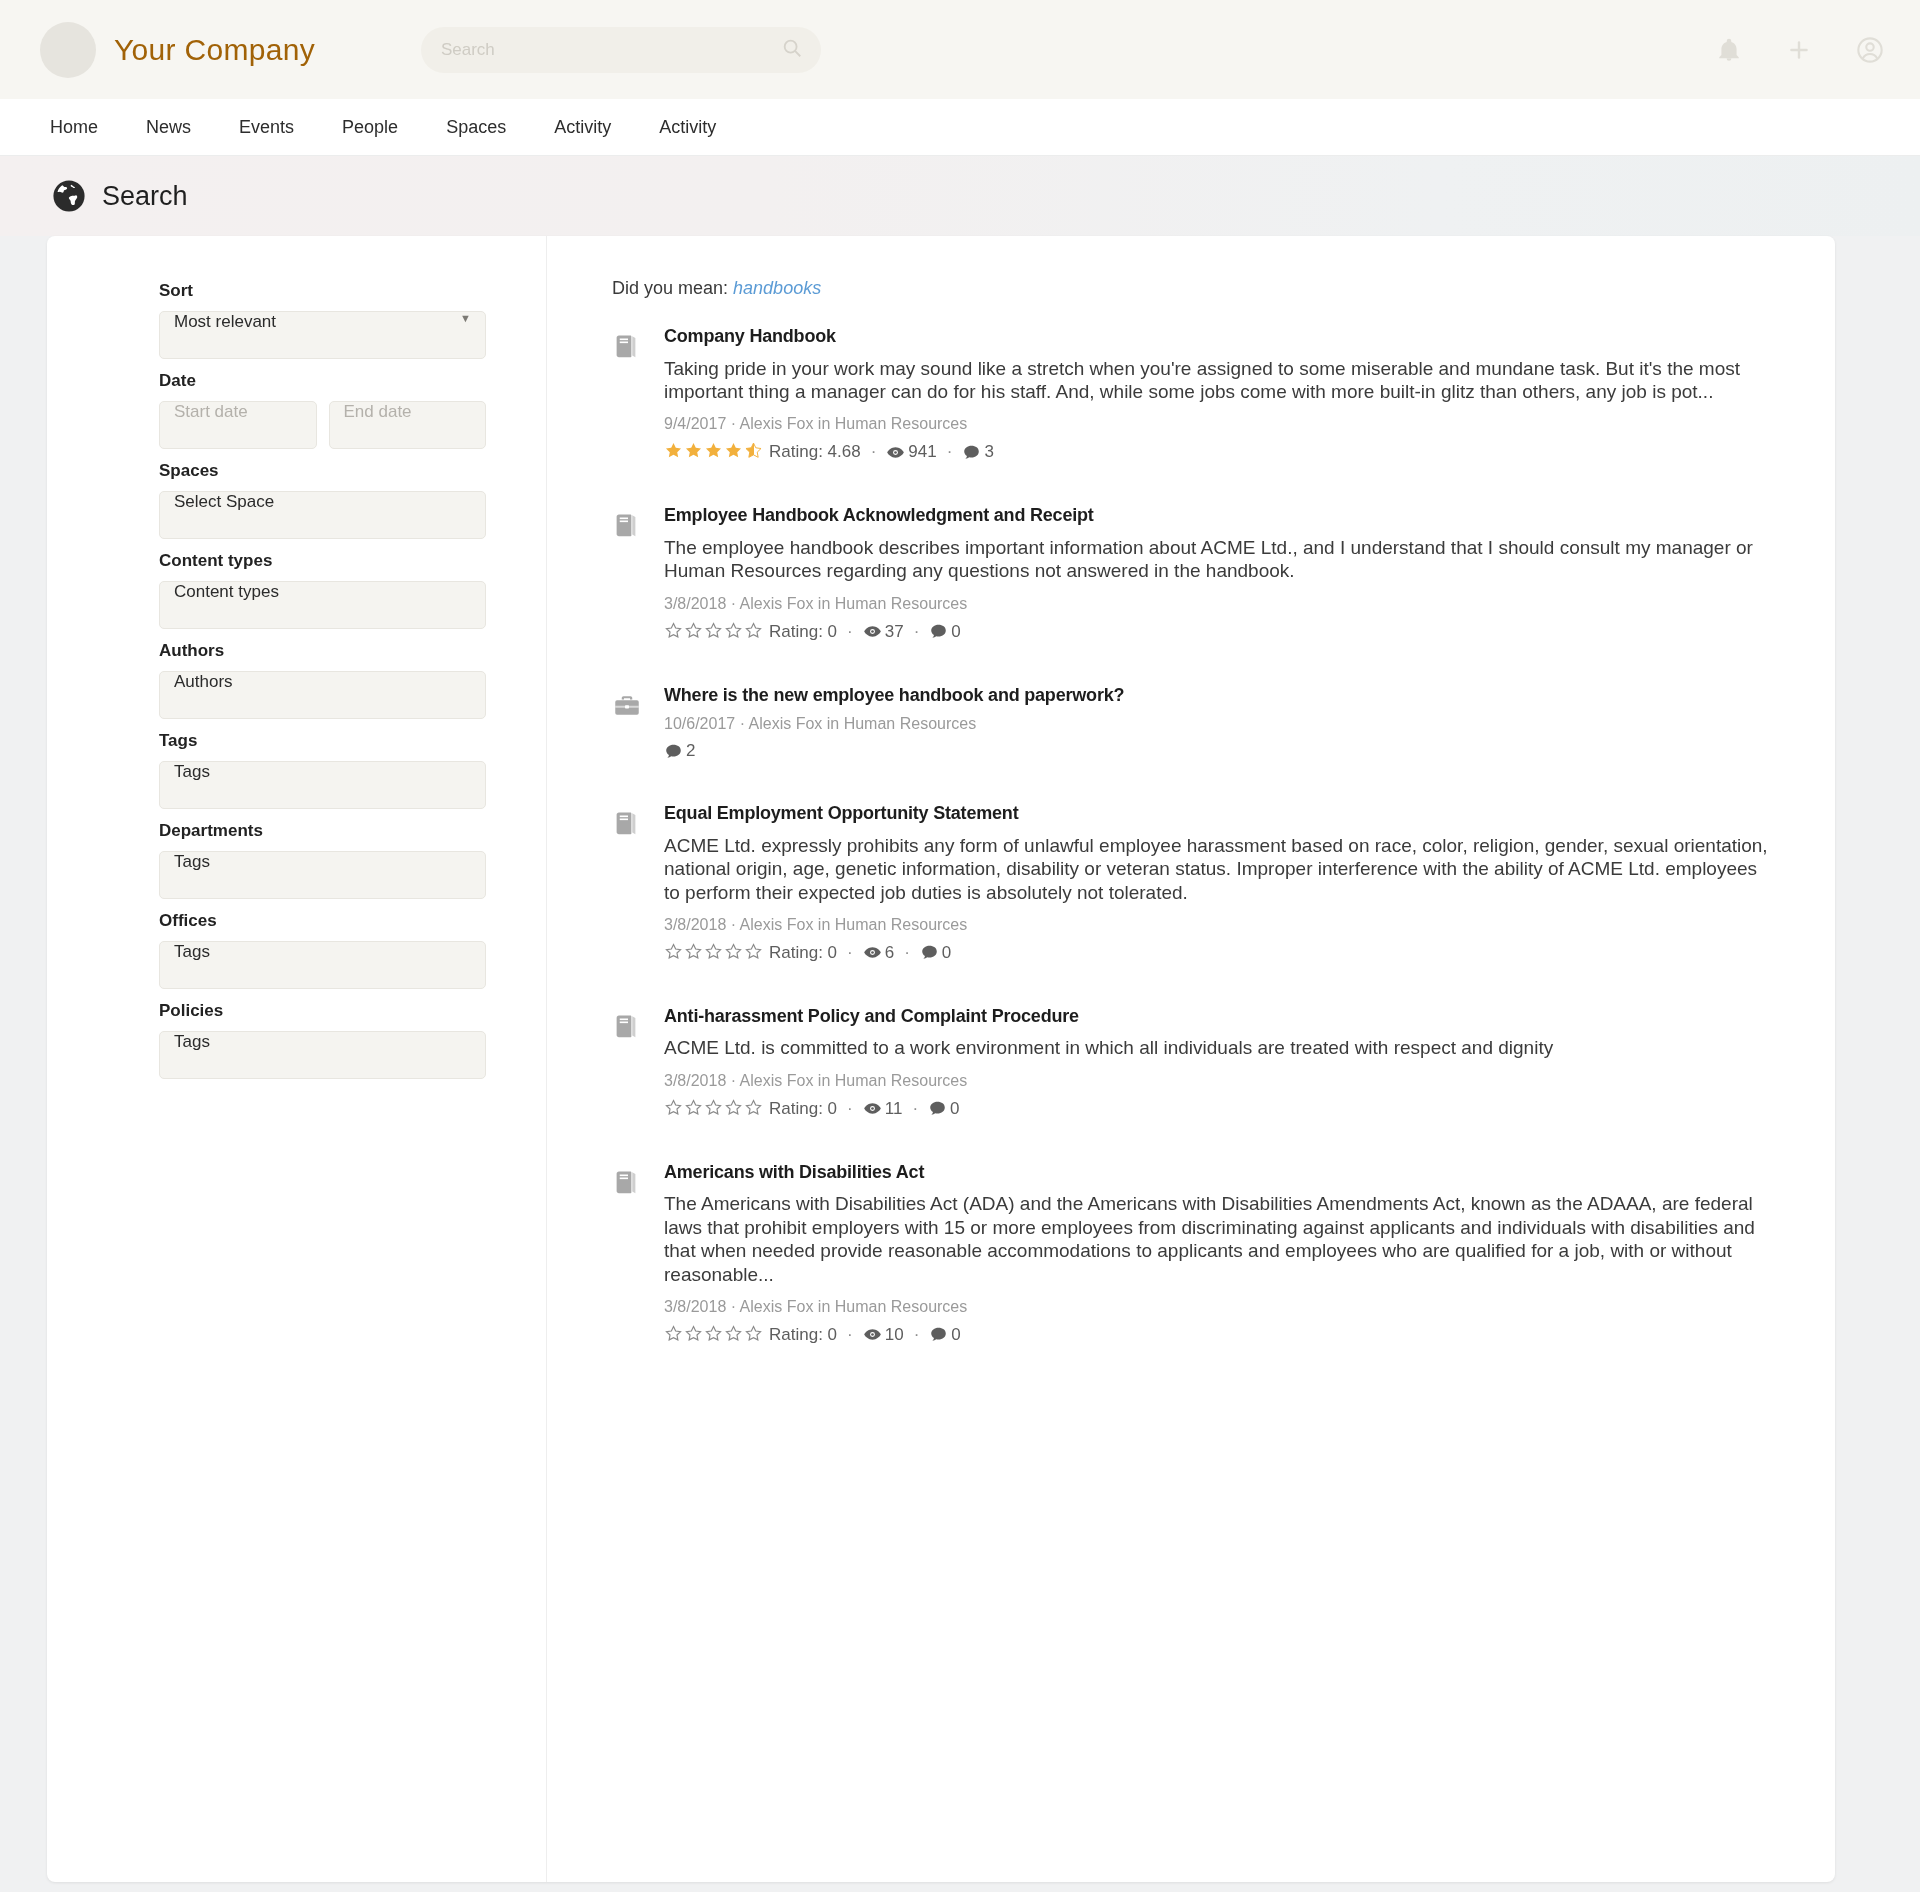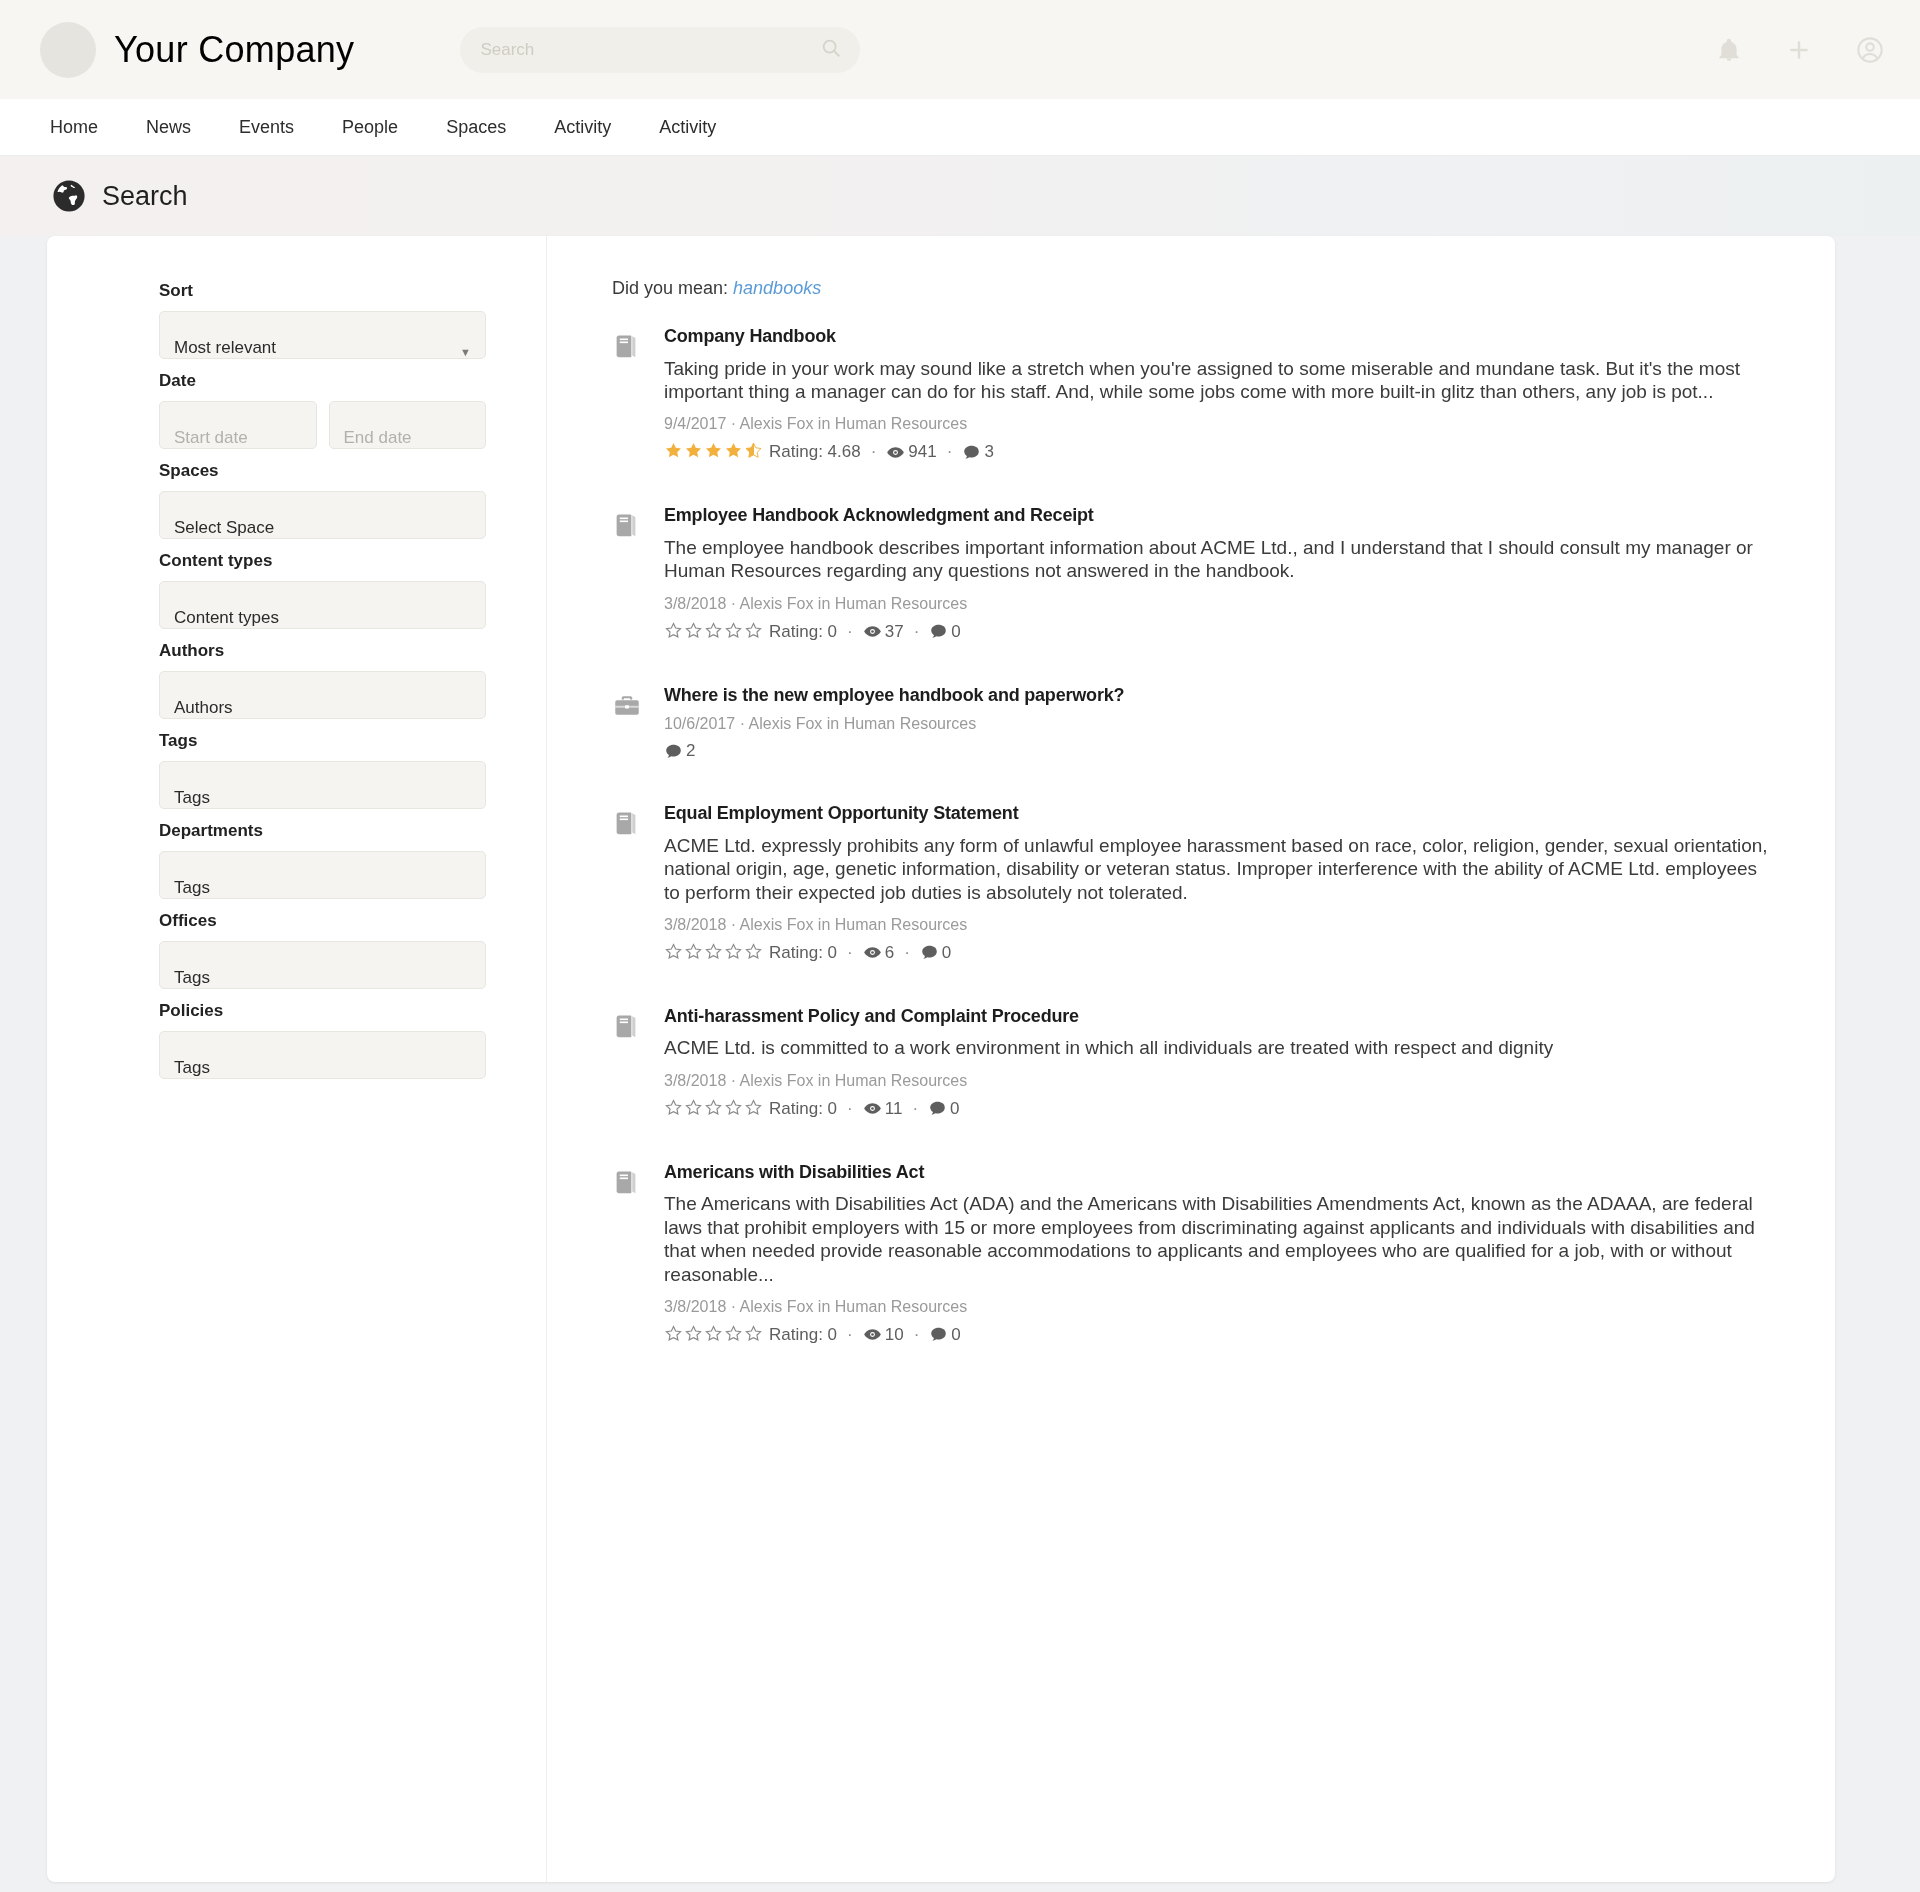--- a/index.html
+++ b/index.html
@@ -20,22 +20,22 @@
     display: flex;
     align-items: center;
     padding: 0 36px 0 40px;
   }
   .brand { display: flex; align-items: center; gap: 18px; }
   .brand-logo {
     width: 56px; height: 56px; border-radius: 50%;
     background: #e6e4de;
   }
   .brand-name {
-    font-size: 36px;
-    color: #000000;
+    font-size: 30px;
+    color: #a16207;
     letter-spacing: .3px;
     font-family: "Liberation Sans", sans-serif;
   }
   .search-wrap {
     margin-left: 106px;
     width: 400px; height: 46px;
     background: #f1efe9;
     border-radius: 23px;
     display: flex; align-items: center;
     padding: 0 18px;
@@ -104,21 +104,21 @@
   .filter-label {
     font-size: 17px; font-weight: bold; color: #222;
     margin-bottom: 10px;
   }
   .filter + .filter { margin-top: 12px; }
   .fld {
     height: 48px;
     background: #f5f4f0;
     border: 1px solid #e8e6e0;
     border-radius: 5px;
-    display: flex; align-items: flex-end;
+    display: flex; align-items: flex-start;
     padding: 0 14px;
     font-size: 17px;
     color: #2b2b2b;
   }
   .fld.placeholder { color: #b4b1ab; }
   .select-fld { justify-content: space-between; }
   .caret { color: #7c7a74; font-size: 11px; }
   .date-row { display: flex; gap: 12px; }
   .date-row .fld { flex: 1; }
 

